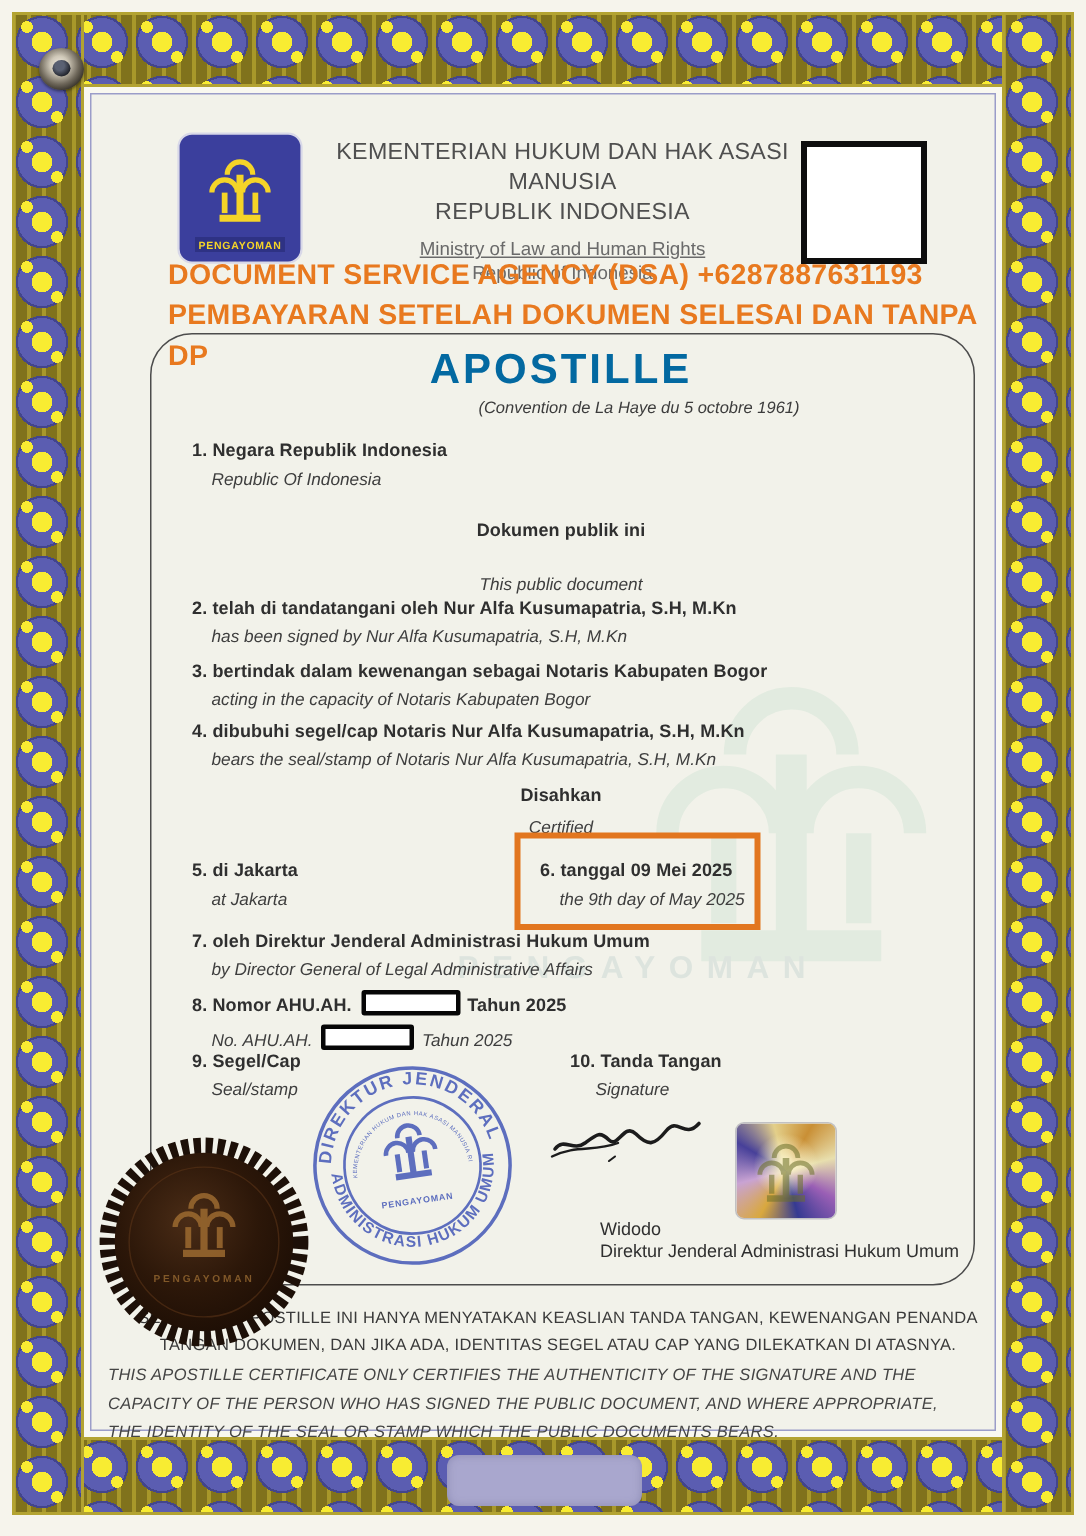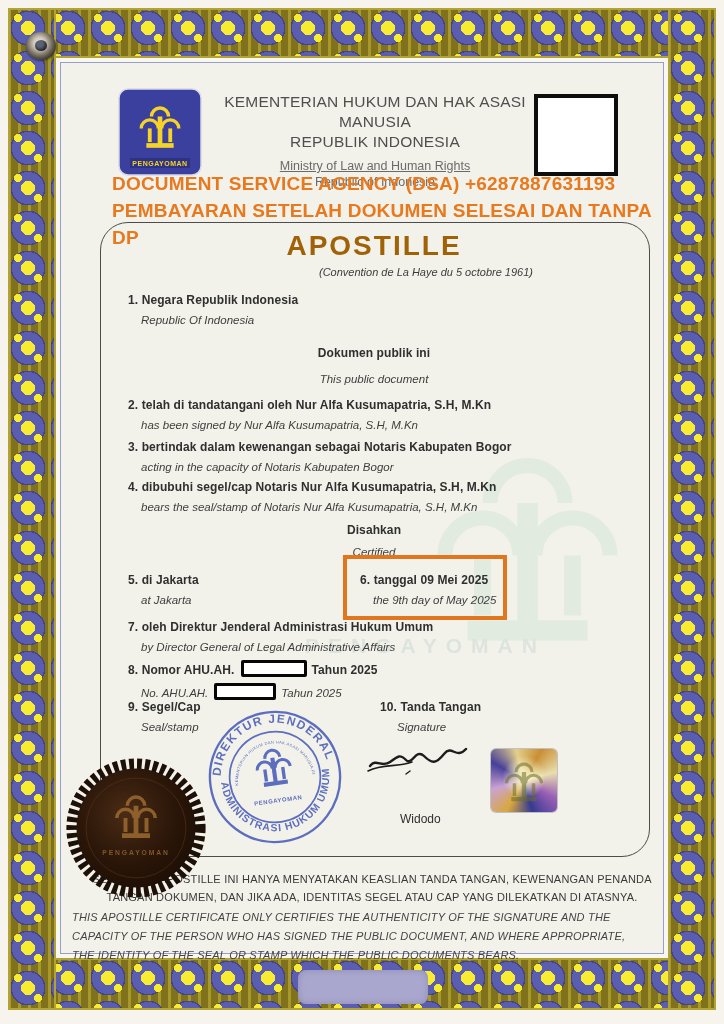--- a/index.html
+++ b/index.html
@@ -50,21 +50,21 @@
   .logo-box{left:118px;top:88px;width:84px;height:88px;z-index:3;}
   .ministry{left:205px;top:92px;width:340px;text-align:center;z-index:3;color:#4f4f4f;}
   .ministry .l1{font-size:15.5px;line-height:20px;letter-spacing:.2px;}
   .ministry .l2{font-size:12.5px;line-height:16px;color:#6a6a6a;margin-top:6px;text-decoration:underline;}
   .ministry .l2b{font-size:12.5px;line-height:16px;color:#6a6a6a;}
   .qr-redact{left:534px;top:94px;width:76px;height:74px;background:#fff;border:4px solid #0d0d0d;z-index:3;}
   .notice{left:112px;top:170px;width:560px;z-index:3;font-weight:bold;font-size:19px;line-height:27px;color:#e8791f;letter-spacing:.2px;}
 
   
   .cert-box{left:100px;top:222px;width:548px;height:633px;border:1.5px solid #4c4c4c;border-radius:28px;z-index:3;}
-  .cert-title{left:100px;top:230px;width:548px;text-align:center;z-index:4;font-weight:bold;font-size:28px;letter-spacing:2px;color:#a16207;}
+  .cert-title{left:100px;top:230px;width:548px;text-align:center;z-index:4;font-weight:bold;font-size:28px;letter-spacing:2px;color:#0369a1;}
   .cert-subtitle{left:100px;top:266px;width:652px;text-align:center;z-index:4;font-style:italic;font-size:11px;color:#3c3c3c;}
 
   .id-line{font-weight:bold;font-size:12px;color:#2f2f2f;line-height:14px;letter-spacing:.1px;}
   .en-line{font-style:italic;font-size:11.5px;color:#3e3e3e;line-height:14px;margin-top:6px;margin-left:13px;}
   .item{z-index:4;}
   .center-block{left:100px;width:548px;text-align:center;z-index:4;}
   .center-block .en-line{margin-left:0;}
 
   .date-box{left:343px;top:555px;width:156px;height:57px;border:4px solid #e2761f;z-index:4;}
 
@@ -154,21 +154,21 @@
 <div class="abs cert-title">APOSTILLE</div>
 <div class="abs cert-subtitle">(Convention de La Haye du 5 octobre 1961)</div>
 
 <div class="abs item" style="left:128px;top:293px;">
   <div class="id-line">1. Negara Republik Indonesia</div>
   <div class="en-line">Republic Of Indonesia</div>
 </div>
 
 <div class="abs center-block" style="top:346px;">
   <div class="id-line">Dokumen publik ini</div>
-  <div class="en-line" style="margin-top:12px;">This public document</div>
+  <div class="en-line" style="margin-top:23px;">This public document</div>
 </div>
 
 <div class="abs item" style="left:128px;top:398px;">
   <div class="id-line">2. telah di tandatangani oleh Nur Alfa Kusumapatria, S.H, M.Kn</div>
   <div class="en-line">has been signed by Nur Alfa Kusumapatria, S.H, M.Kn</div>
 </div>
 
 <div class="abs item" style="left:128px;top:440px;">
   <div class="id-line">3. bertindak dalam kewenangan sebagai Notaris Kabupaten Bogor</div>
   <div class="en-line">acting in the capacity of Notaris Kabupaten Bogor</div>
@@ -249,20 +249,21 @@
 </svg>
 
 <div class="abs hologram">
   <svg width="48" height="54" viewBox="0 0 60 68">
     <use href="#tree" style="color:#6b6f2a"></use>
   </svg>
 </div>
 
 <div class="abs signatory">
   <div>Widodo</div>
+  <div>Direktur Jenderal Administrasi Hukum Umum</div>
 </div>
 
 <svg class="abs seal" viewBox="0 0 150 150">
   <defs>
     <radialGradient id="sealgrad" cx="42%" cy="38%" r="70%">
       <stop offset="0%" stop-color="#4a2c16"></stop>
       <stop offset="55%" stop-color="#2c1709"></stop>
       <stop offset="100%" stop-color="#1b0d04"></stop>
     </radialGradient>
   </defs>

